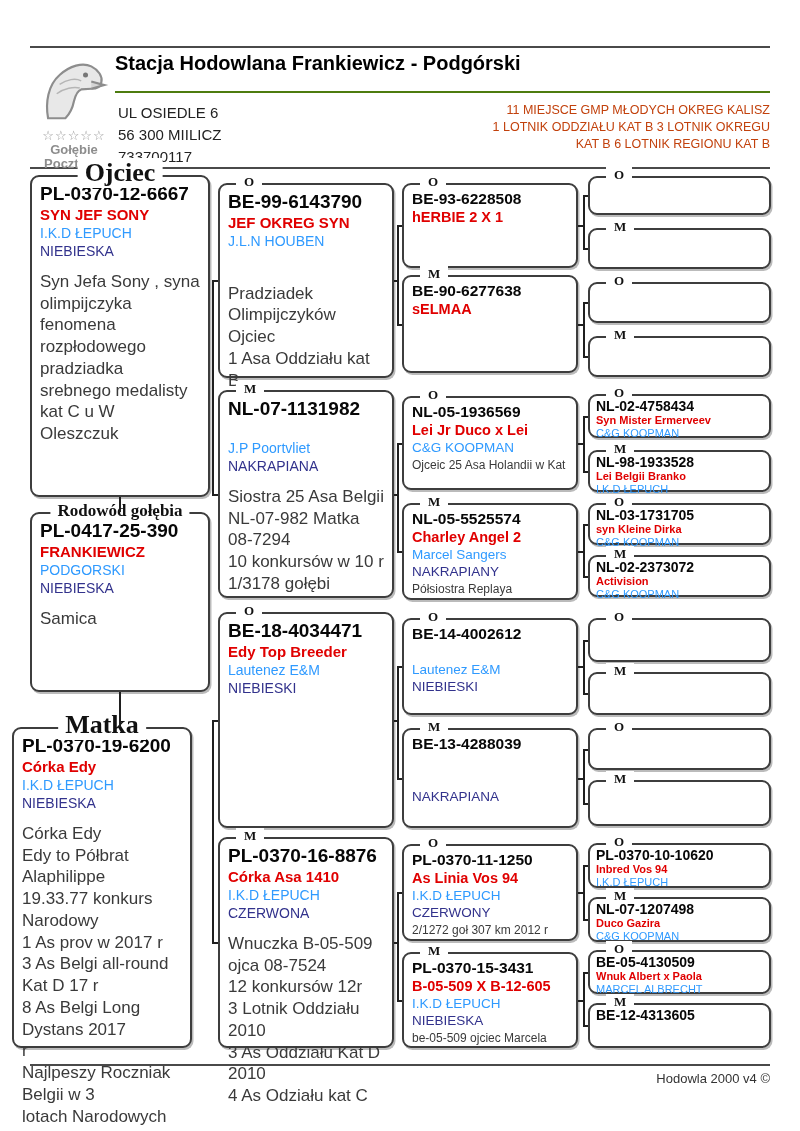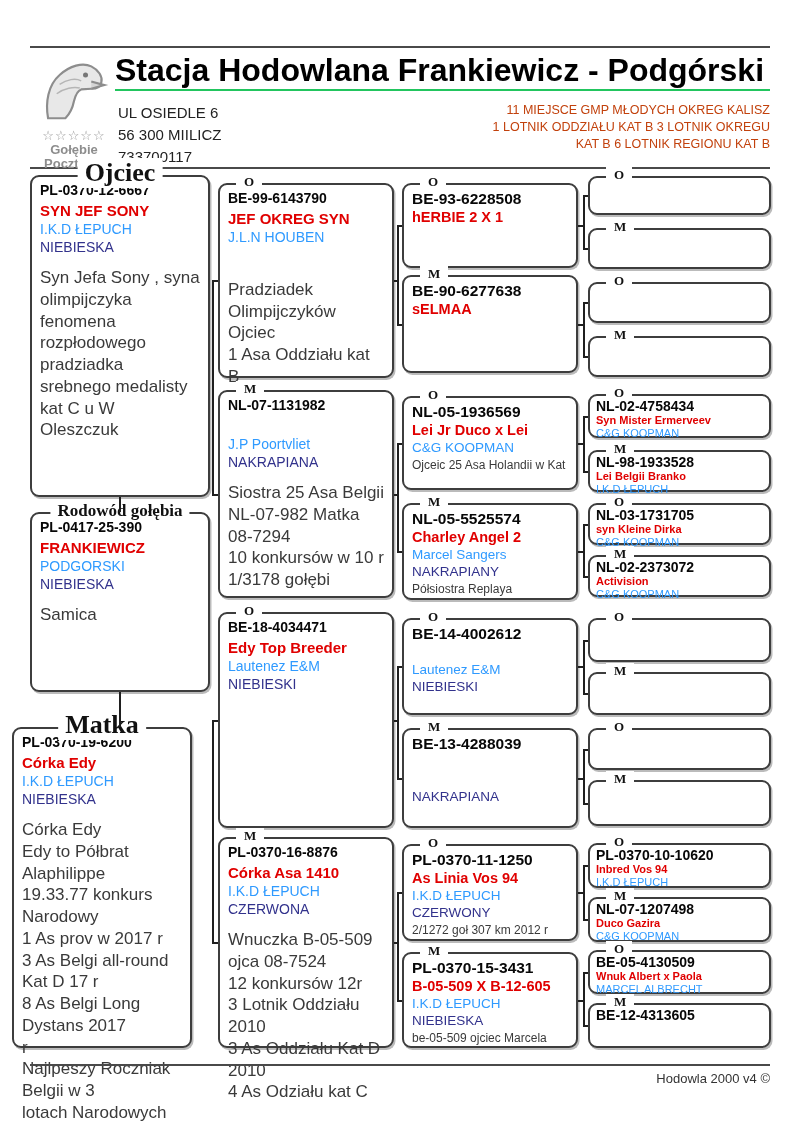--- a/index.html
+++ b/index.html
@@ -2,34 +2,34 @@
 <html><head>
 <meta charset="utf-8">
 <style>
   html,body{margin:0;padding:0;background:#ffffff;}
   #page{position:relative;width:800px;height:1131px;background:#fff;font-family:"Liberation Sans",sans-serif;color:#000;overflow:hidden;}
   .hrule{position:absolute;height:2px;background:#4a4a4a;}
   .vline{position:absolute;width:2px;background:#1f1f1f;}
   .hstub{position:absolute;height:2px;background:#1f1f1f;}
 
   
-  .title{position:absolute;left:115px;top:52px;width:655px;font-size:32px;font-weight:bold;letter-spacing:0px;border-bottom:2px solid #22c55e;padding-bottom:0;}
+  .title{position:absolute;left:115px;top:52px;width:655px;font-size:20px;font-weight:bold;letter-spacing:0px;border-bottom:2px solid #4d7c0f;padding-bottom:16px;}
   .addr{position:absolute;left:118px;top:102px;font-size:15px;line-height:1.45;color:#222;}
   .achv{position:absolute;right:30px;top:102px;width:470px;text-align:right;font-size:12.5px;line-height:1.35;color:#c2410c;}
   .logo{position:absolute;left:34px;top:52px;width:80px;text-align:center;color:#8a8a8a;}
   .logo .stars{font-size:13px;letter-spacing:1px;color:#9a9a9a;white-space:nowrap;}
   .logo .lname{font-size:13px;font-weight:bold;color:#8d8d8d;line-height:1.1;}
 
   
   .box{position:absolute;background:#fff;border:2px solid #3d3d3d;border-radius:9px;box-shadow:1.5px 2px 0 rgba(120,120,120,.5);box-sizing:border-box;padding:5px 8px 3px 8px;}
   .box-label{position:absolute;background:#fff;padding:0 7px;font-family:"Liberation Serif",serif;font-weight:bold;white-space:nowrap;color:#111;}
   .big{font-size:26px;top:-19px;left:50%;transform:translateX(-50%);}
   .med{font-size:17px;top:-13px;left:50%;transform:translateX(-50%);}
   .sex-label{position:absolute;font-family:"Liberation Serif",serif;font-weight:bold;font-size:13px;top:-11px;left:16px;background:#fff;padding:0 8px;color:#111;}
-  .ring{font-size:14px;font-weight:bold;color:#070707;line-height:1.25;min-height:20px;}
+  .ring{font-size:19px;font-weight:bold;color:#070707;line-height:1.25;min-height:20px;}
   .name{font-size:15px;font-weight:bold;color:#e00000;line-height:1.25;min-height:19px;}
   .fancier{font-size:14px;color:#2f9aff;line-height:1.28;min-height:18px;}
   .colorline{font-size:14px;color:#32328c;line-height:1.28;min-height:18px;}
   .desc{font-size:17px;color:#3a3a3a;line-height:1.28;white-space:pre-line;margin-top:10px;}
 
   .small .ring{font-size:15.5px;min-height:19px;line-height:1.2;}
   .small .name{font-size:14.5px;min-height:18px;line-height:1.2;}
   .small .fancier{font-size:13.5px;min-height:17px;line-height:1.2;}
   .small .colorline{font-size:13.5px;min-height:17px;line-height:1.2;}
   .small .desc{font-size:12px;margin-top:1px;}

